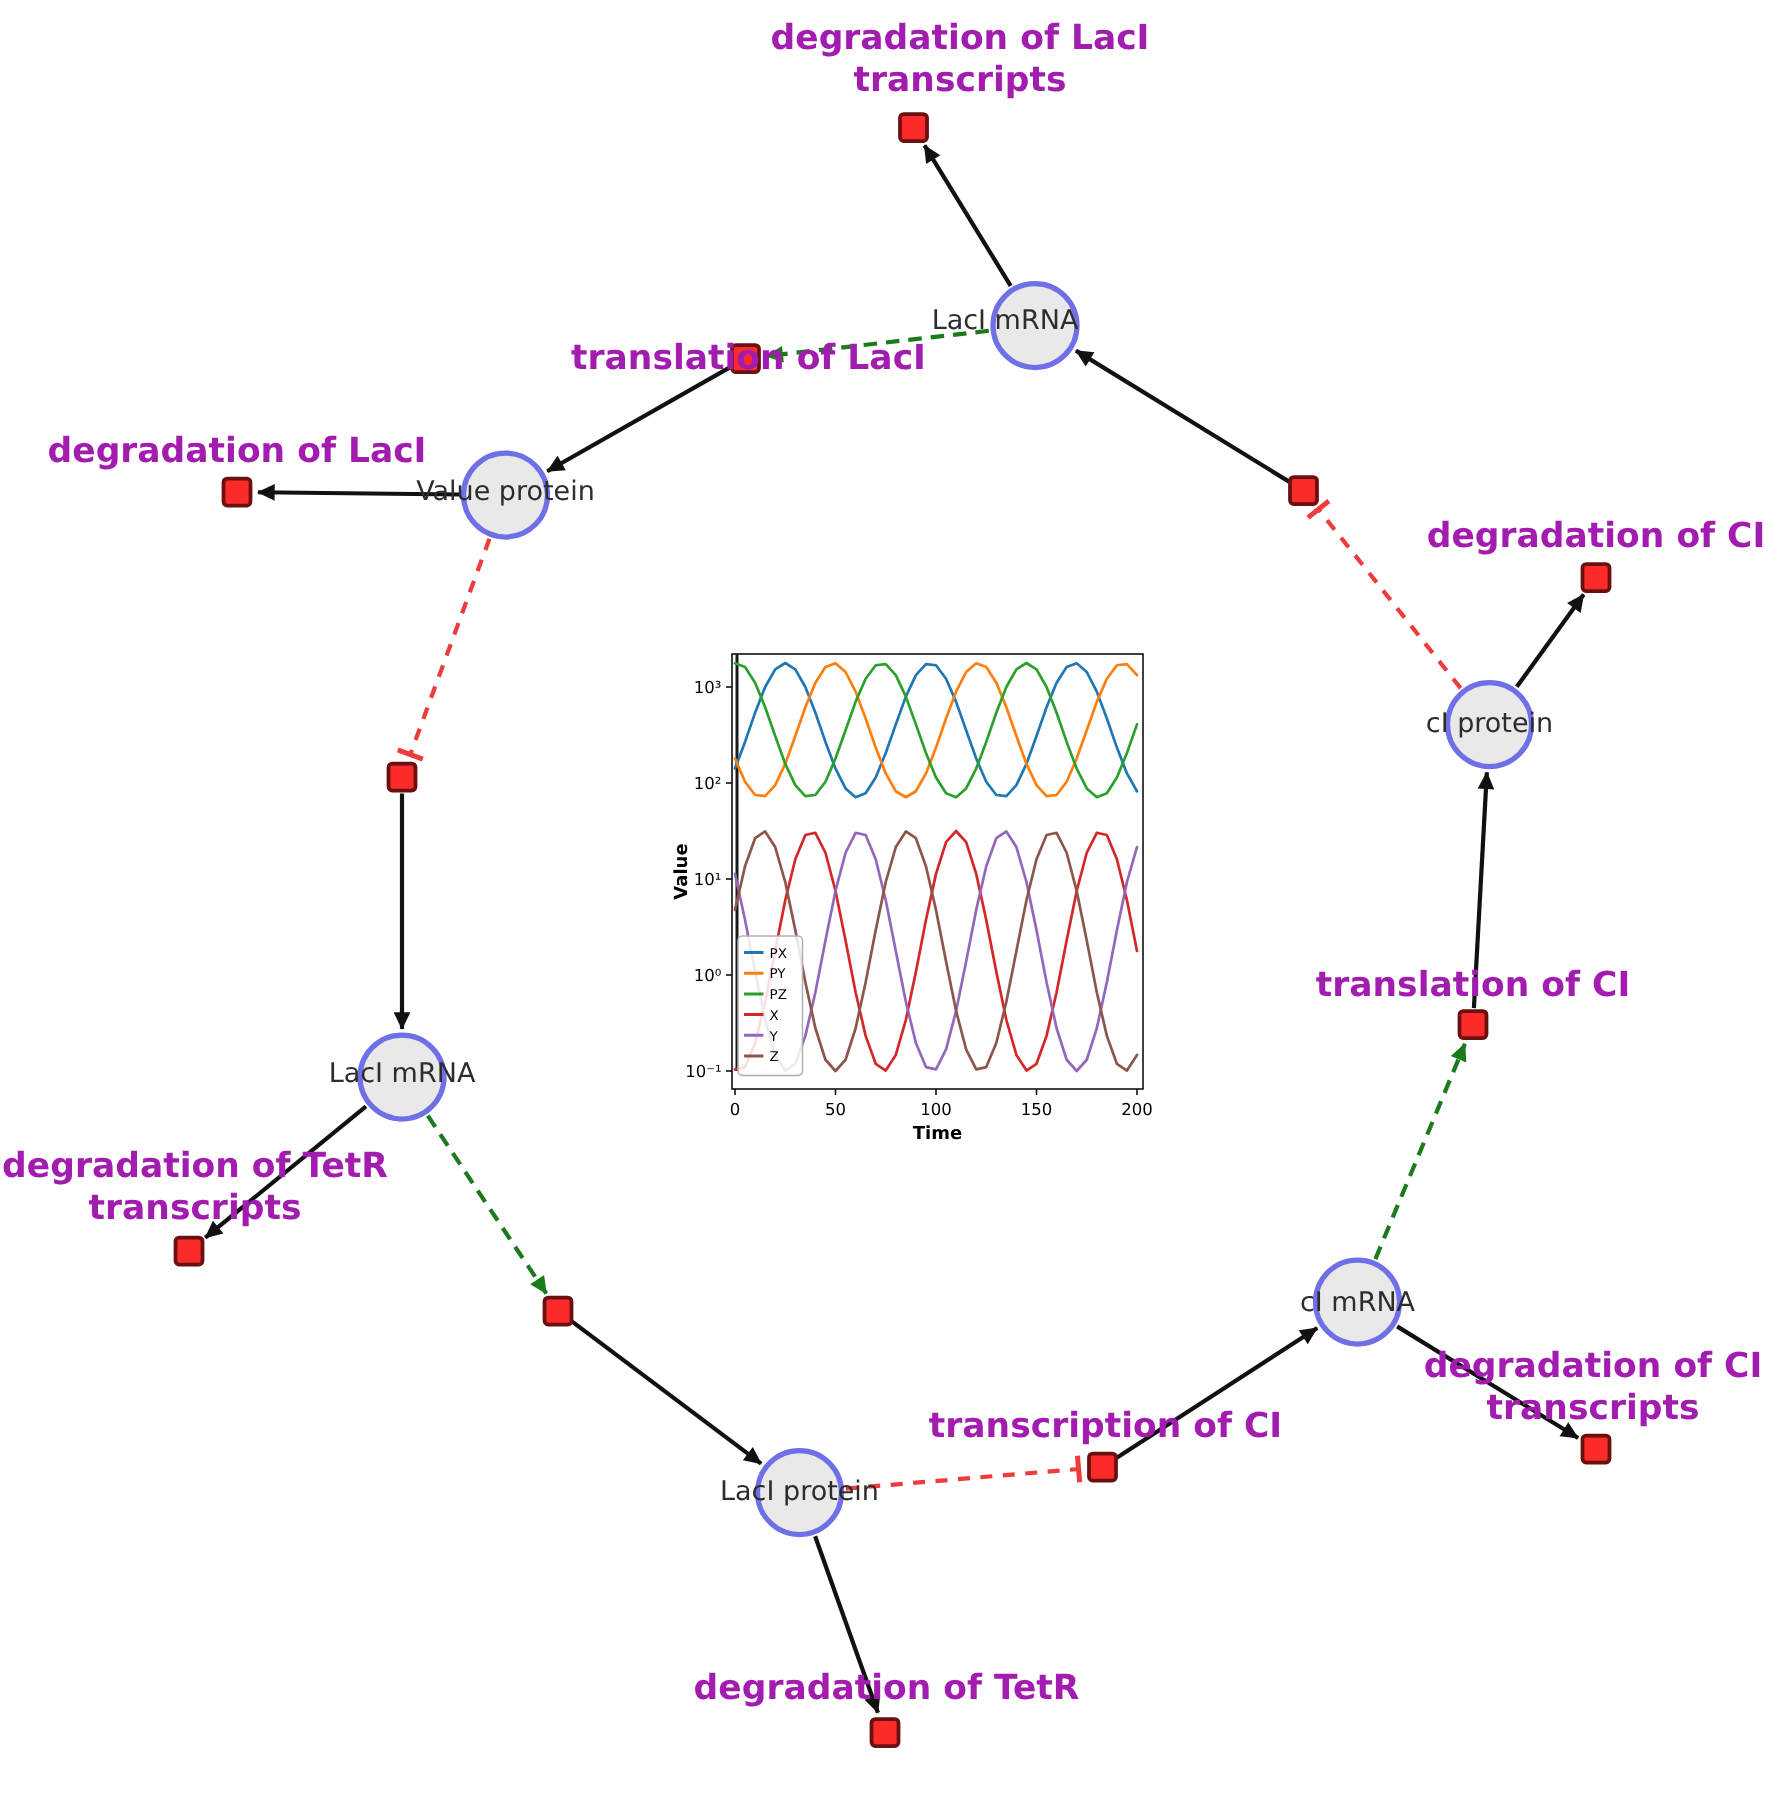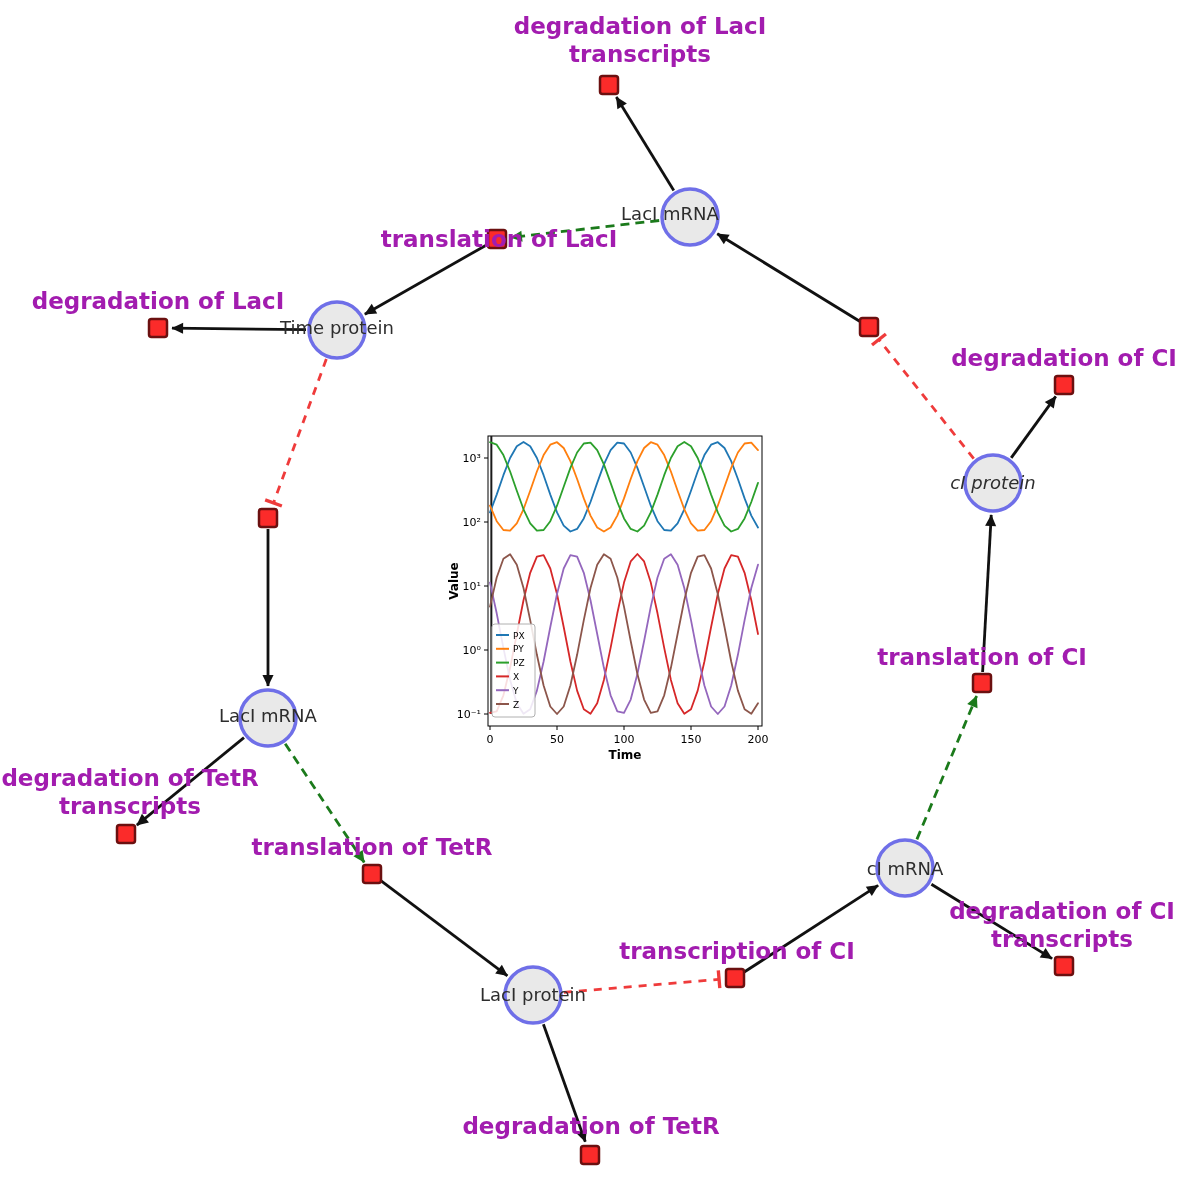--- a/index.html
+++ b/index.html
@@ -68,44 +68,41 @@
         <rect x="117" y="825" width="18" height="18" rx="2.5" fill="#fb2b2a" stroke="#6b1010" stroke-width="2.5"></rect>
         <rect x="363" y="865" width="18" height="18" rx="2.5" fill="#fb2b2a" stroke="#6b1010" stroke-width="2.5"></rect>
         <rect x="973" y="674" width="18" height="18" rx="2.5" fill="#fb2b2a" stroke="#6b1010" stroke-width="2.5"></rect>
         <rect x="726" y="969" width="18" height="18" rx="2.5" fill="#fb2b2a" stroke="#6b1010" stroke-width="2.5"></rect>
         <rect x="1055" y="957" width="18" height="18" rx="2.5" fill="#fb2b2a" stroke="#6b1010" stroke-width="2.5"></rect>
         <rect x="581" y="1146" width="18" height="18" rx="2.5" fill="#fb2b2a" stroke="#6b1010" stroke-width="2.5"></rect>
       </g>
     </svg>
   <div id="labels-layer" class="labels-layer">
       <div class="label species" style="left: 670px; top: 214px;">LacI mRNA</div>
-      <div class="label species" style="left: 337px; top: 328px;">Time protein</div>
+      <div class="label species" style="left: 337px; top: 328px;">Value protein</div>
       <div class="label species" style="left: 268px; top: 716px;">LacI mRNA</div>
       <div class="label species" style="left: 533px; top: 995px;">LacI protein</div>
       <div class="label species" style="left: 905px; top: 869px;">cI mRNA</div>
-      <div class="label species" style="left: 993px; top: 483px; font-style: italic;">cI protein</div>
+      <div class="label species" style="left: 993px; top: 483px;">cI protein</div>
       <div class="label reaction" style="left: 640px; top: 40px;">
         <div>degradation of LacI</div>
         <div>transcripts</div>
       </div>
       <div class="label reaction" style="left: 499px; top: 213px; margin-top: 26px;">
         <div>translation of LacI</div>
       </div>
       <div class="label reaction" style="left: 158px; top: 301px;">
         <div>degradation of LacI</div>
       </div>
       <div class="label reaction" style="left: 1064px; top: 358px;">
         <div>degradation of CI</div>
       </div>
       <div class="label reaction" style="left: 130px; top: 792px;">
         <div>degradation of TetR</div>
         <div>transcripts</div>
-      </div>
-      <div class="label reaction" style="left: 372px; top: 847px;">
-        <div>translation of TetR</div>
       </div>
       <div class="label reaction" style="left: 982px; top: 657px;">
         <div>translation of CI</div>
       </div>
       <div class="label reaction" style="left: 737px; top: 951px;">
         <div>transcription of CI</div>
       </div>
       <div class="label reaction" style="left: 1062px; top: 925px;">
         <div>degradation of CI</div>
         <div>transcripts</div>

